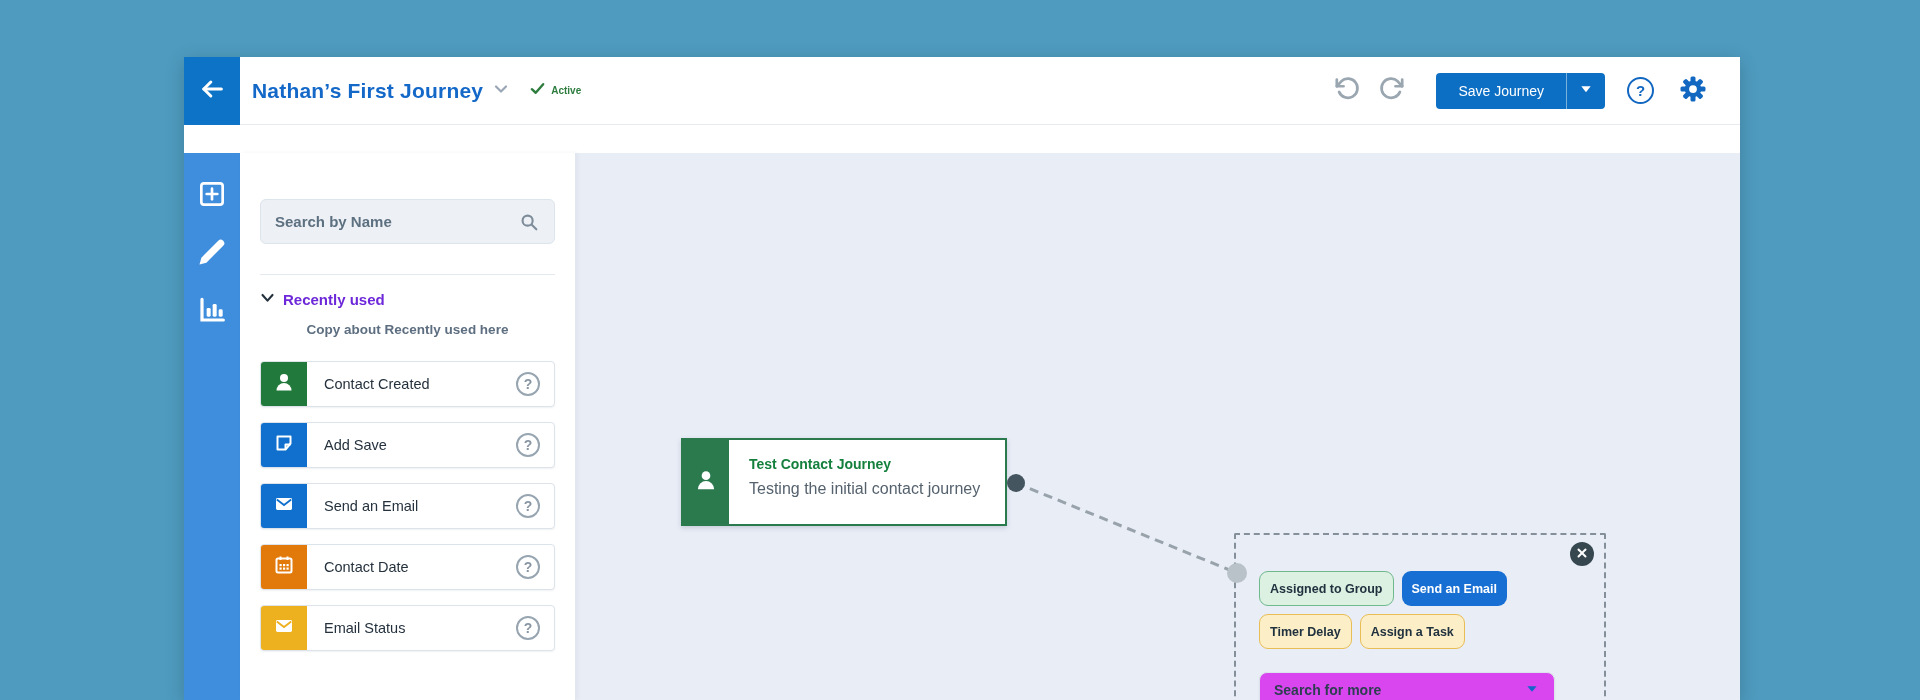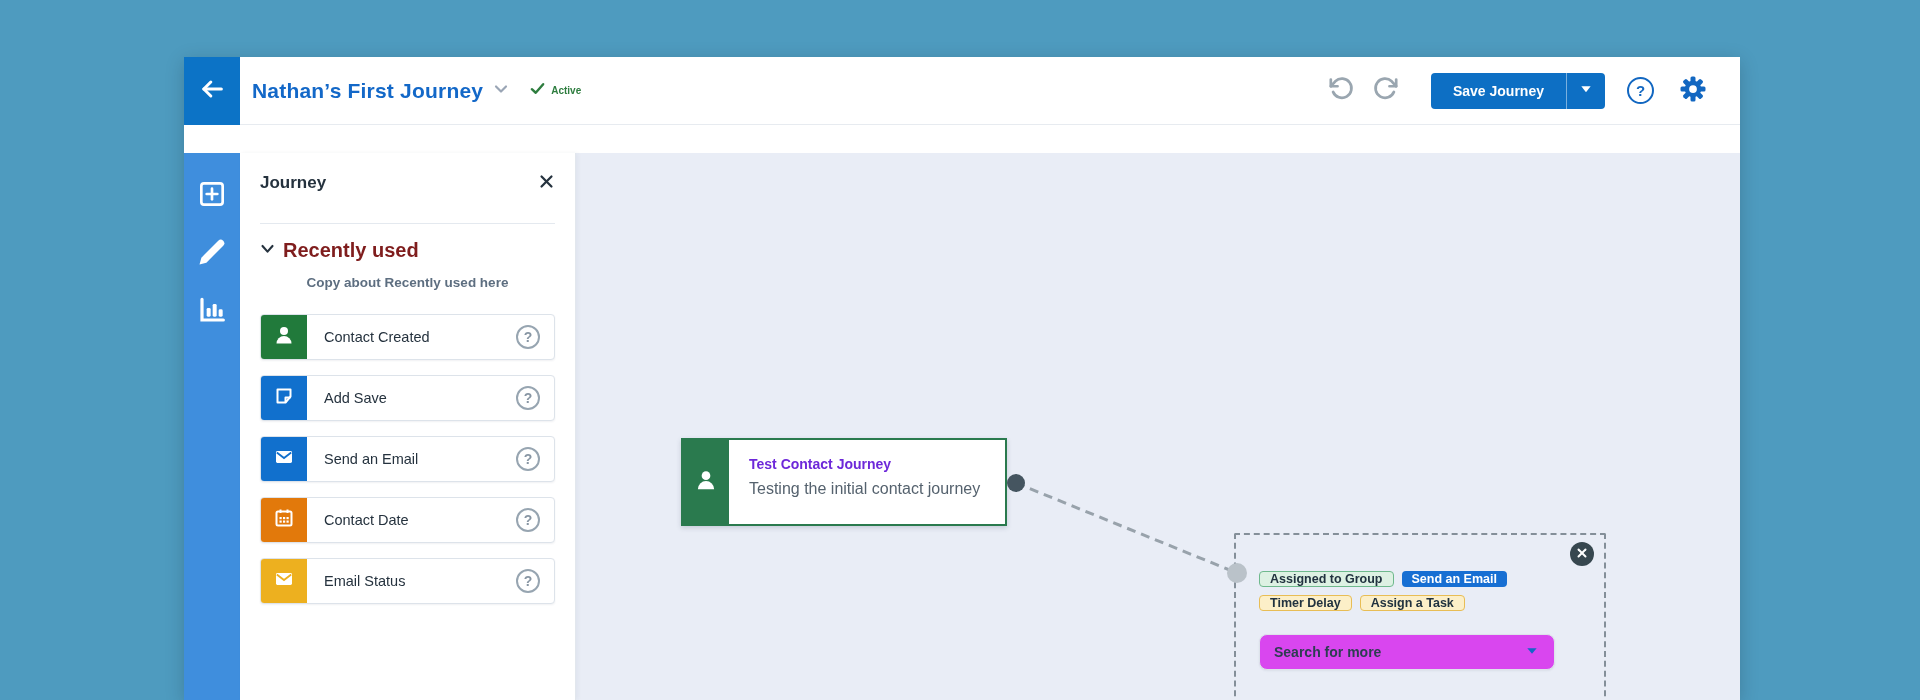--- a/index.html
+++ b/index.html
@@ -29,21 +29,21 @@
     letter-spacing: 0.2px;
   }
   .title-caret { margin-left: 8px; display: flex; align-items: center; }
   .status { display: flex; align-items: center; margin-left: 18px; gap: 5px; }
   .status-label { color: #2e7d3f; font-size: 10px; font-weight: bold; }
   .header-spacer { flex: 1; }
   .icon-btn { display: flex; align-items: center; justify-content: center; cursor: pointer; }
   .undo-redo { width: 30px; height: 30px; margin-right: 14px; }
   .save-split { display: flex; margin-left: 16px; margin-right: 22px; height: 36px; border-radius: 4px; overflow: hidden; }
   .save-main {
-    background: #0d6fc4; color: #fff; font-size: 14px; font-weight: bold;
+    background: #0d6fc4; color: #fff; font-size: 14px; font-weight: normal;
     display: flex; align-items: center; padding: 0 22px; cursor: pointer;
     border-right: 1px solid rgba(255,255,255,0.45);
     text-align: right;
   }
   .save-caret { background: #0d6fc4; width: 38px; display: flex; align-items: center; justify-content: center; cursor: pointer; }
   .help-circle {
     width: 27px; height: 27px; border-radius: 50%; border: 2.5px solid #1267c1;
     color: #1267c1; font-size: 15px; font-weight: bold; display: flex;
     align-items: center; justify-content: center; margin-right: 24px; cursor: pointer;
   }
@@ -69,21 +69,21 @@
     border-radius: 6px; display: flex; align-items: center; padding: 0 14px;
   }
   .search-box input {
     border: none; background: transparent; outline: none; flex: 1;
     font-size: 15px; font-weight: bold; color: #42566a;
     font-family: "Liberation Sans", "DejaVu Sans", sans-serif;
   }
   .search-box input::placeholder { color: #5d7080; opacity: 1; font-weight: bold; }
   .panel-divider { height: 1px; background: #e4e9ef; margin-top: 30px; }
   .section-row { display: flex; align-items: center; gap: 8px; margin-top: 15px; cursor: pointer; }
-  .section-label { font-size: 20px; font-weight: bold; color: #7f1d1d; }
+  .section-label { font-size: 15px; font-weight: bold; color: #6d28d9; }
   .section-desc { margin-top: 13px; font-size: 13.5px; font-weight: bold; color: #5d6e80; text-align: center; }
   .card-list { margin-top: 24px; }
   .action-card {
     height: 46px; background: #fff; border: 1px solid #dde3ea; border-radius: 4px;
     display: flex; align-items: center; margin-bottom: 15px; cursor: pointer;
     box-shadow: 0 1px 2px rgba(40,60,80,0.07); overflow: hidden;
   }
   .card-icon { width: 46px; height: 46px; flex: 0 0 46px; display: flex; align-items: center; justify-content: center; }
   .bg-green  { background: #217a3b; }
   .bg-blue   { background: #1170cd; }
@@ -99,37 +99,37 @@
   
   .canvas { flex: 1; background: #e9edf6; position: relative; overflow: hidden; }
   .connector-svg { position: absolute; left: 0; top: 0; pointer-events: none; z-index: 1; }
   .node {
     position: absolute; left: 105px; top: 285px; width: 326px; height: 88px;
     background: #fff; border: 2px solid #2a7a4e; display: flex; cursor: pointer;
     box-shadow: 0 2px 5px rgba(40,60,80,0.18); z-index: 2;
   }
   .node-band { width: 46px; flex: 0 0 46px; background: #2a7a4e; display: flex; align-items: center; justify-content: center; }
   .node-body { padding: 16px 0 0 20px; }
-  .node-title { font-size: 14px; font-weight: bold; color: #6d28d9; }
+  .node-title { font-size: 14px; font-weight: bold; color: #15803d; }
   .node-subtitle { font-size: 16px; color: #55626e; margin-top: 8px; }
   .port { position: absolute; border-radius: 50%; z-index: 3; cursor: grab; }
   .port-out { width: 18px; height: 18px; background: #455560; left: 431px; top: 321px; }
   .port-in  { width: 20px; height: 20px; background: #bac2c9; left: 651px; top: 410px; }
   .picker {
     position: absolute; left: 658px; top: 380px; width: 372px; height: 183px;
     border: 2px dashed #848f99; border-radius: 2px; z-index: 2; padding: 36px 22px 0 23px;
   }
   .picker-close {
     position: absolute; top: 7px; right: 10px; width: 24px; height: 24px;
     border-radius: 50%; background: #37474f; display: flex; align-items: center;
     justify-content: center; cursor: pointer;
   }
   .chip-wrap { display: flex; flex-wrap: wrap; gap: 8px; }
   .chip {
-    height: 16px; border-radius: 4px; display: flex; align-items: center;
+    height: 35px; border-radius: 9px; display: flex; align-items: center;
     padding: 0 10px; font-size: 12.5px; font-weight: bold; cursor: pointer; white-space: nowrap;
   }
   .chip-green  { background: #ddf1e3; border: 1px solid #6fb98d; color: #21323f; }
   .chip-blue   { background: #176fd3; color: #ffffff; }
   .chip-yellow { background: #fcefc8; border: 1px solid #e8bd55; color: #21323f; }
   .picker-dropdown {
     margin-top: 23px; width: 296px; height: 36px; background: #d946ef;
     border: 1px solid #dde3ea; border-radius: 8px; display: flex; align-items: center;
     padding: 0 14px; cursor: pointer; justify-content: space-between;
     box-shadow: 0 1px 2px rgba(40,60,80,0.08);
@@ -247,34 +247,32 @@
                 <rect x="8" y="10.5" width="3" height="6.5" rx="1"></rect>
                 <rect x="12.5" y="7.5" width="3" height="9.5" rx="1"></rect>
                 <rect x="17" y="11.5" width="3" height="5.5" rx="1"></rect>
               </g>
             </svg>
         </span>
       </div>
     </div>
 
     <div class="panel">
-      <div class="panel-head">
-        <div class="panel-title">Journey</div>
-        <div class="panel-close icon-btn">
-          <span>
-            <svg width="17" height="17" viewBox="0 0 24 24">
-                <g stroke="#25323e" stroke-width="3.2" stroke-linecap="round">
-                  <line x1="5" y1="5" x2="19" y2="19"></line>
-                  <line x1="19" y1="5" x2="5" y2="19"></line>
-                </g>
-              </svg>
-          </span>
-        </div>
-      </div>
-
+
+      <div class="search-box">
+        <input type="text" placeholder="Search by Name" style="">
+        <span class="icon-btn">
+          <svg width="22" height="22" viewBox="0 0 24 24">
+              <g fill="none" stroke="#7e8c9a" stroke-width="2.3" stroke-linecap="round">
+                <circle cx="10.5" cy="10.5" r="5.5"></circle>
+                <line x1="15" y1="15" x2="20" y2="20"></line>
+              </g>
+            </svg>
+        </span>
+      </div>
 
       <div class="panel-divider"></div>
 
       <div class="section-row">
         <span>
           <svg width="15" height="15" viewBox="0 0 24 24">
               <polyline points="4,8 12,17 20,8" fill="none" stroke="#25323e" stroke-width="3.4" stroke-linecap="round" stroke-linejoin="round"></polyline>
             </svg>
         </span>
         <span class="section-label">Recently used</span>

